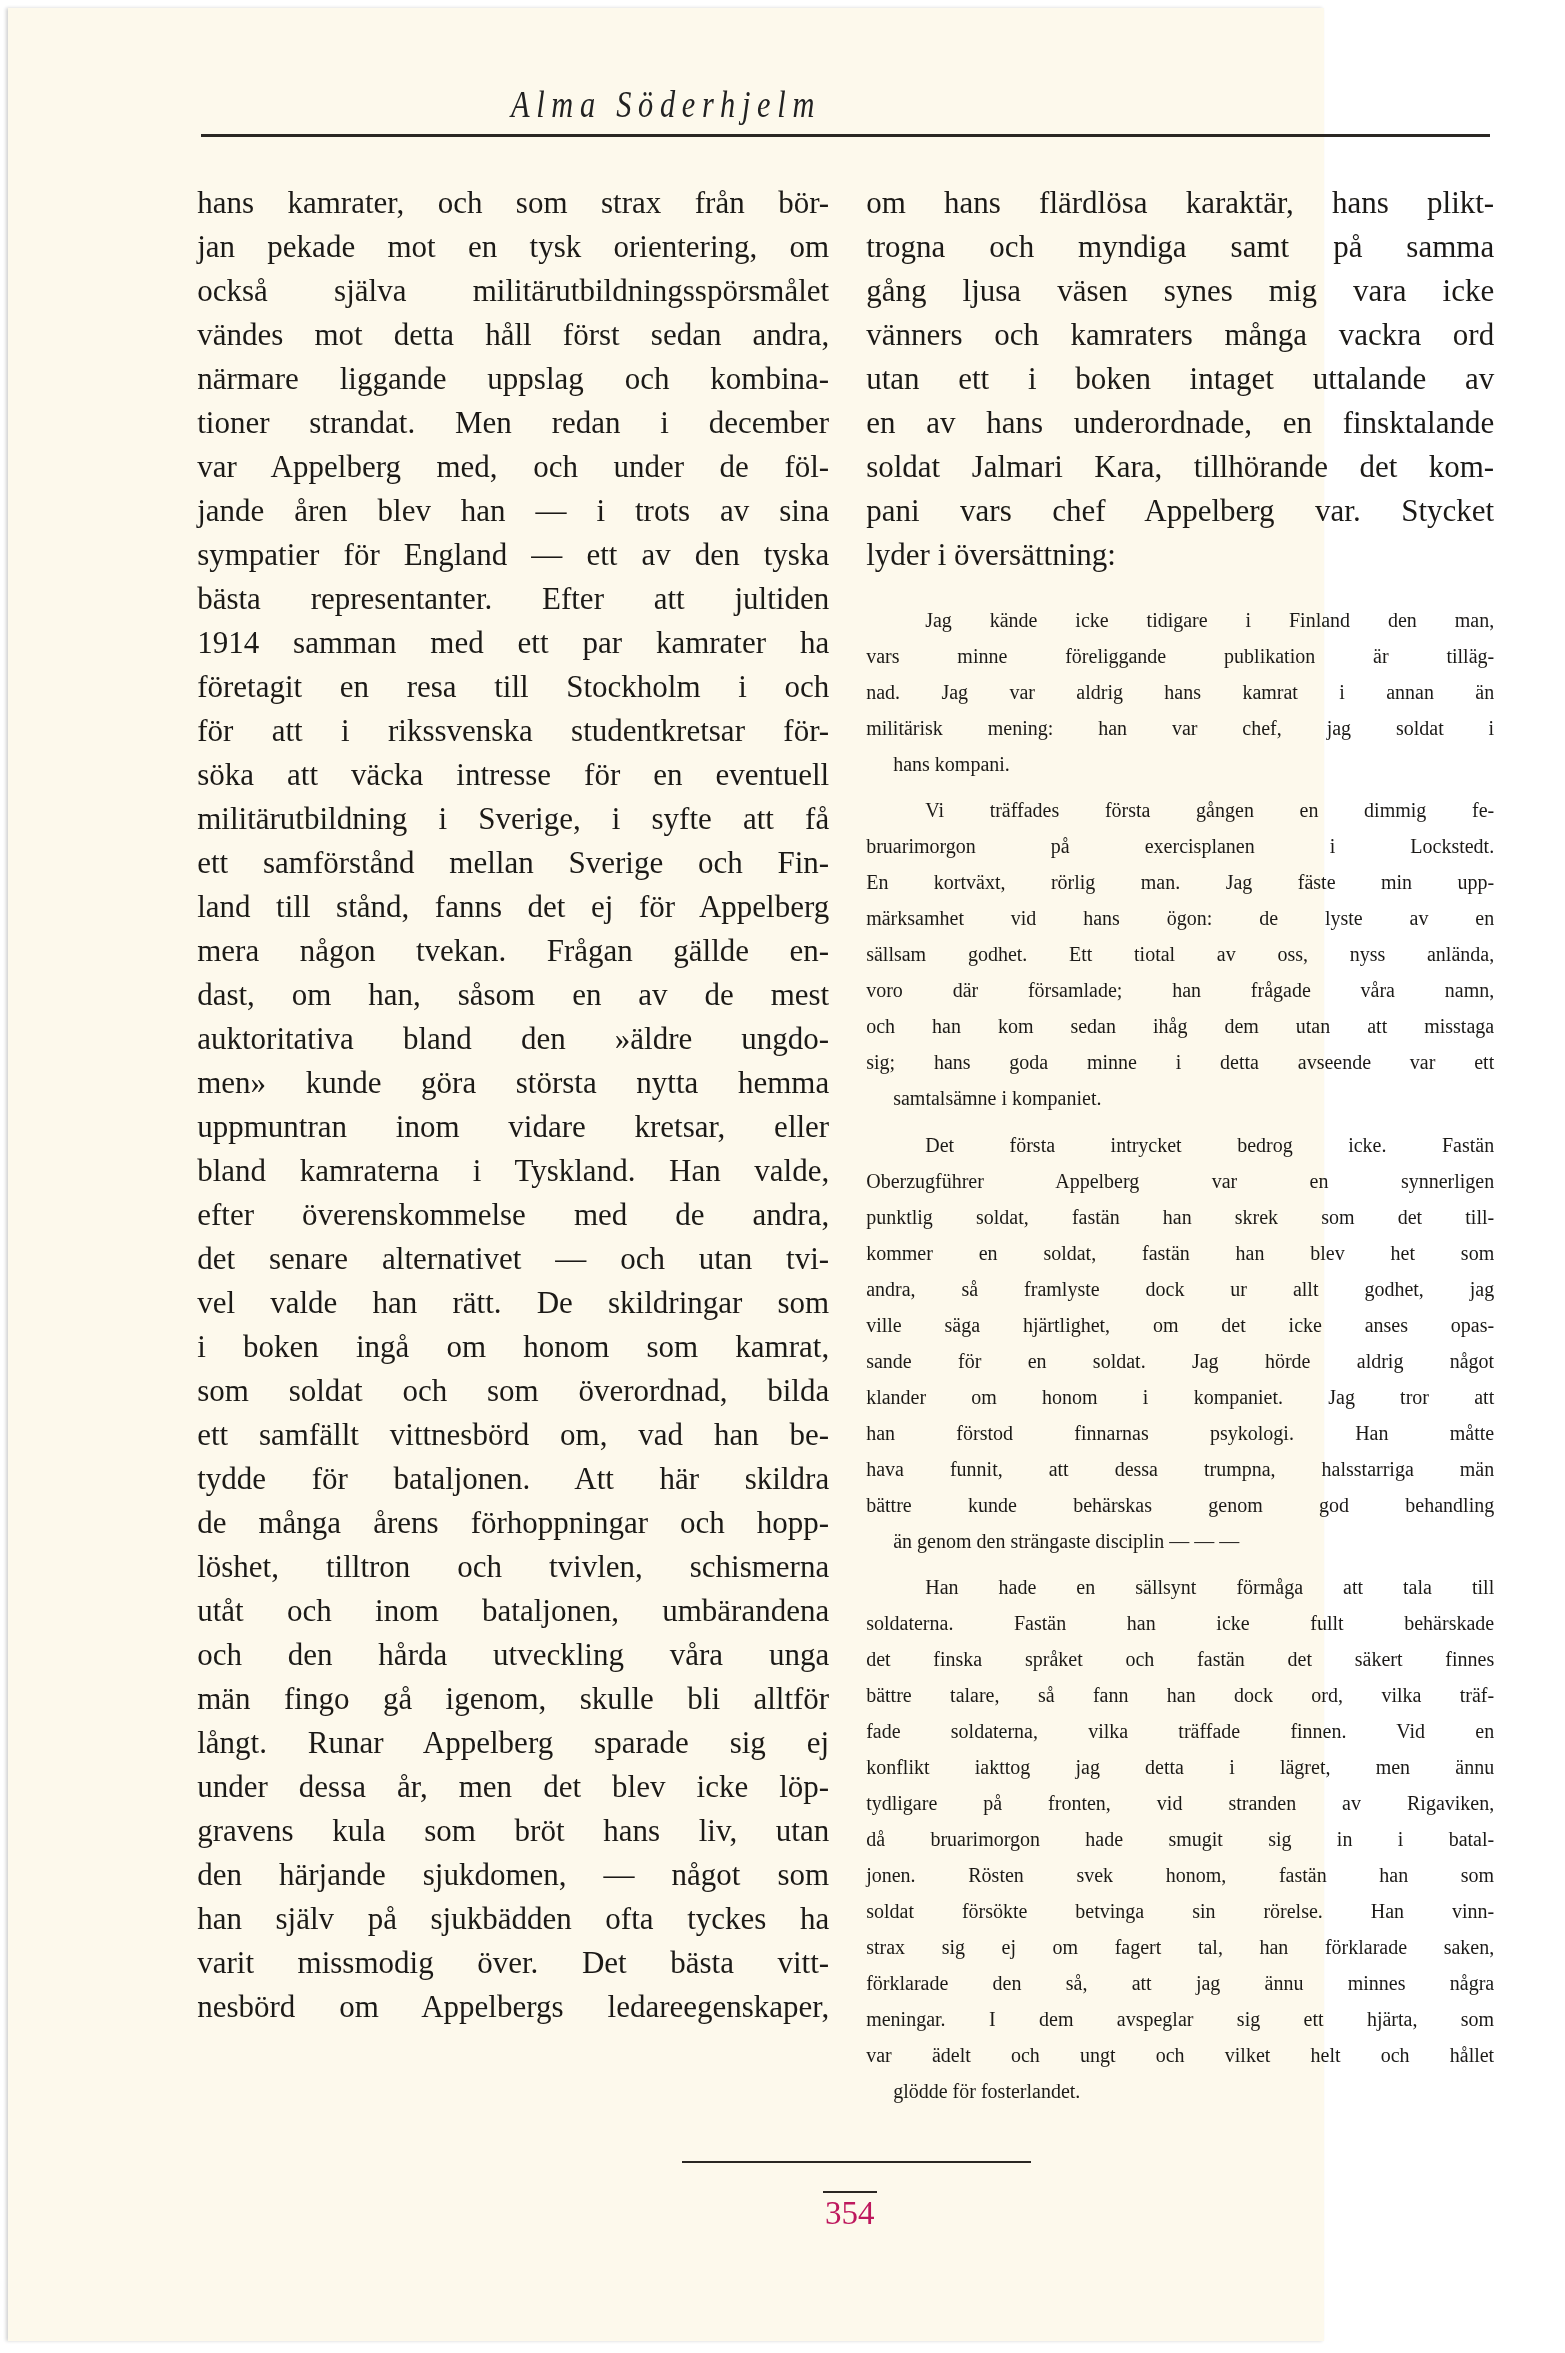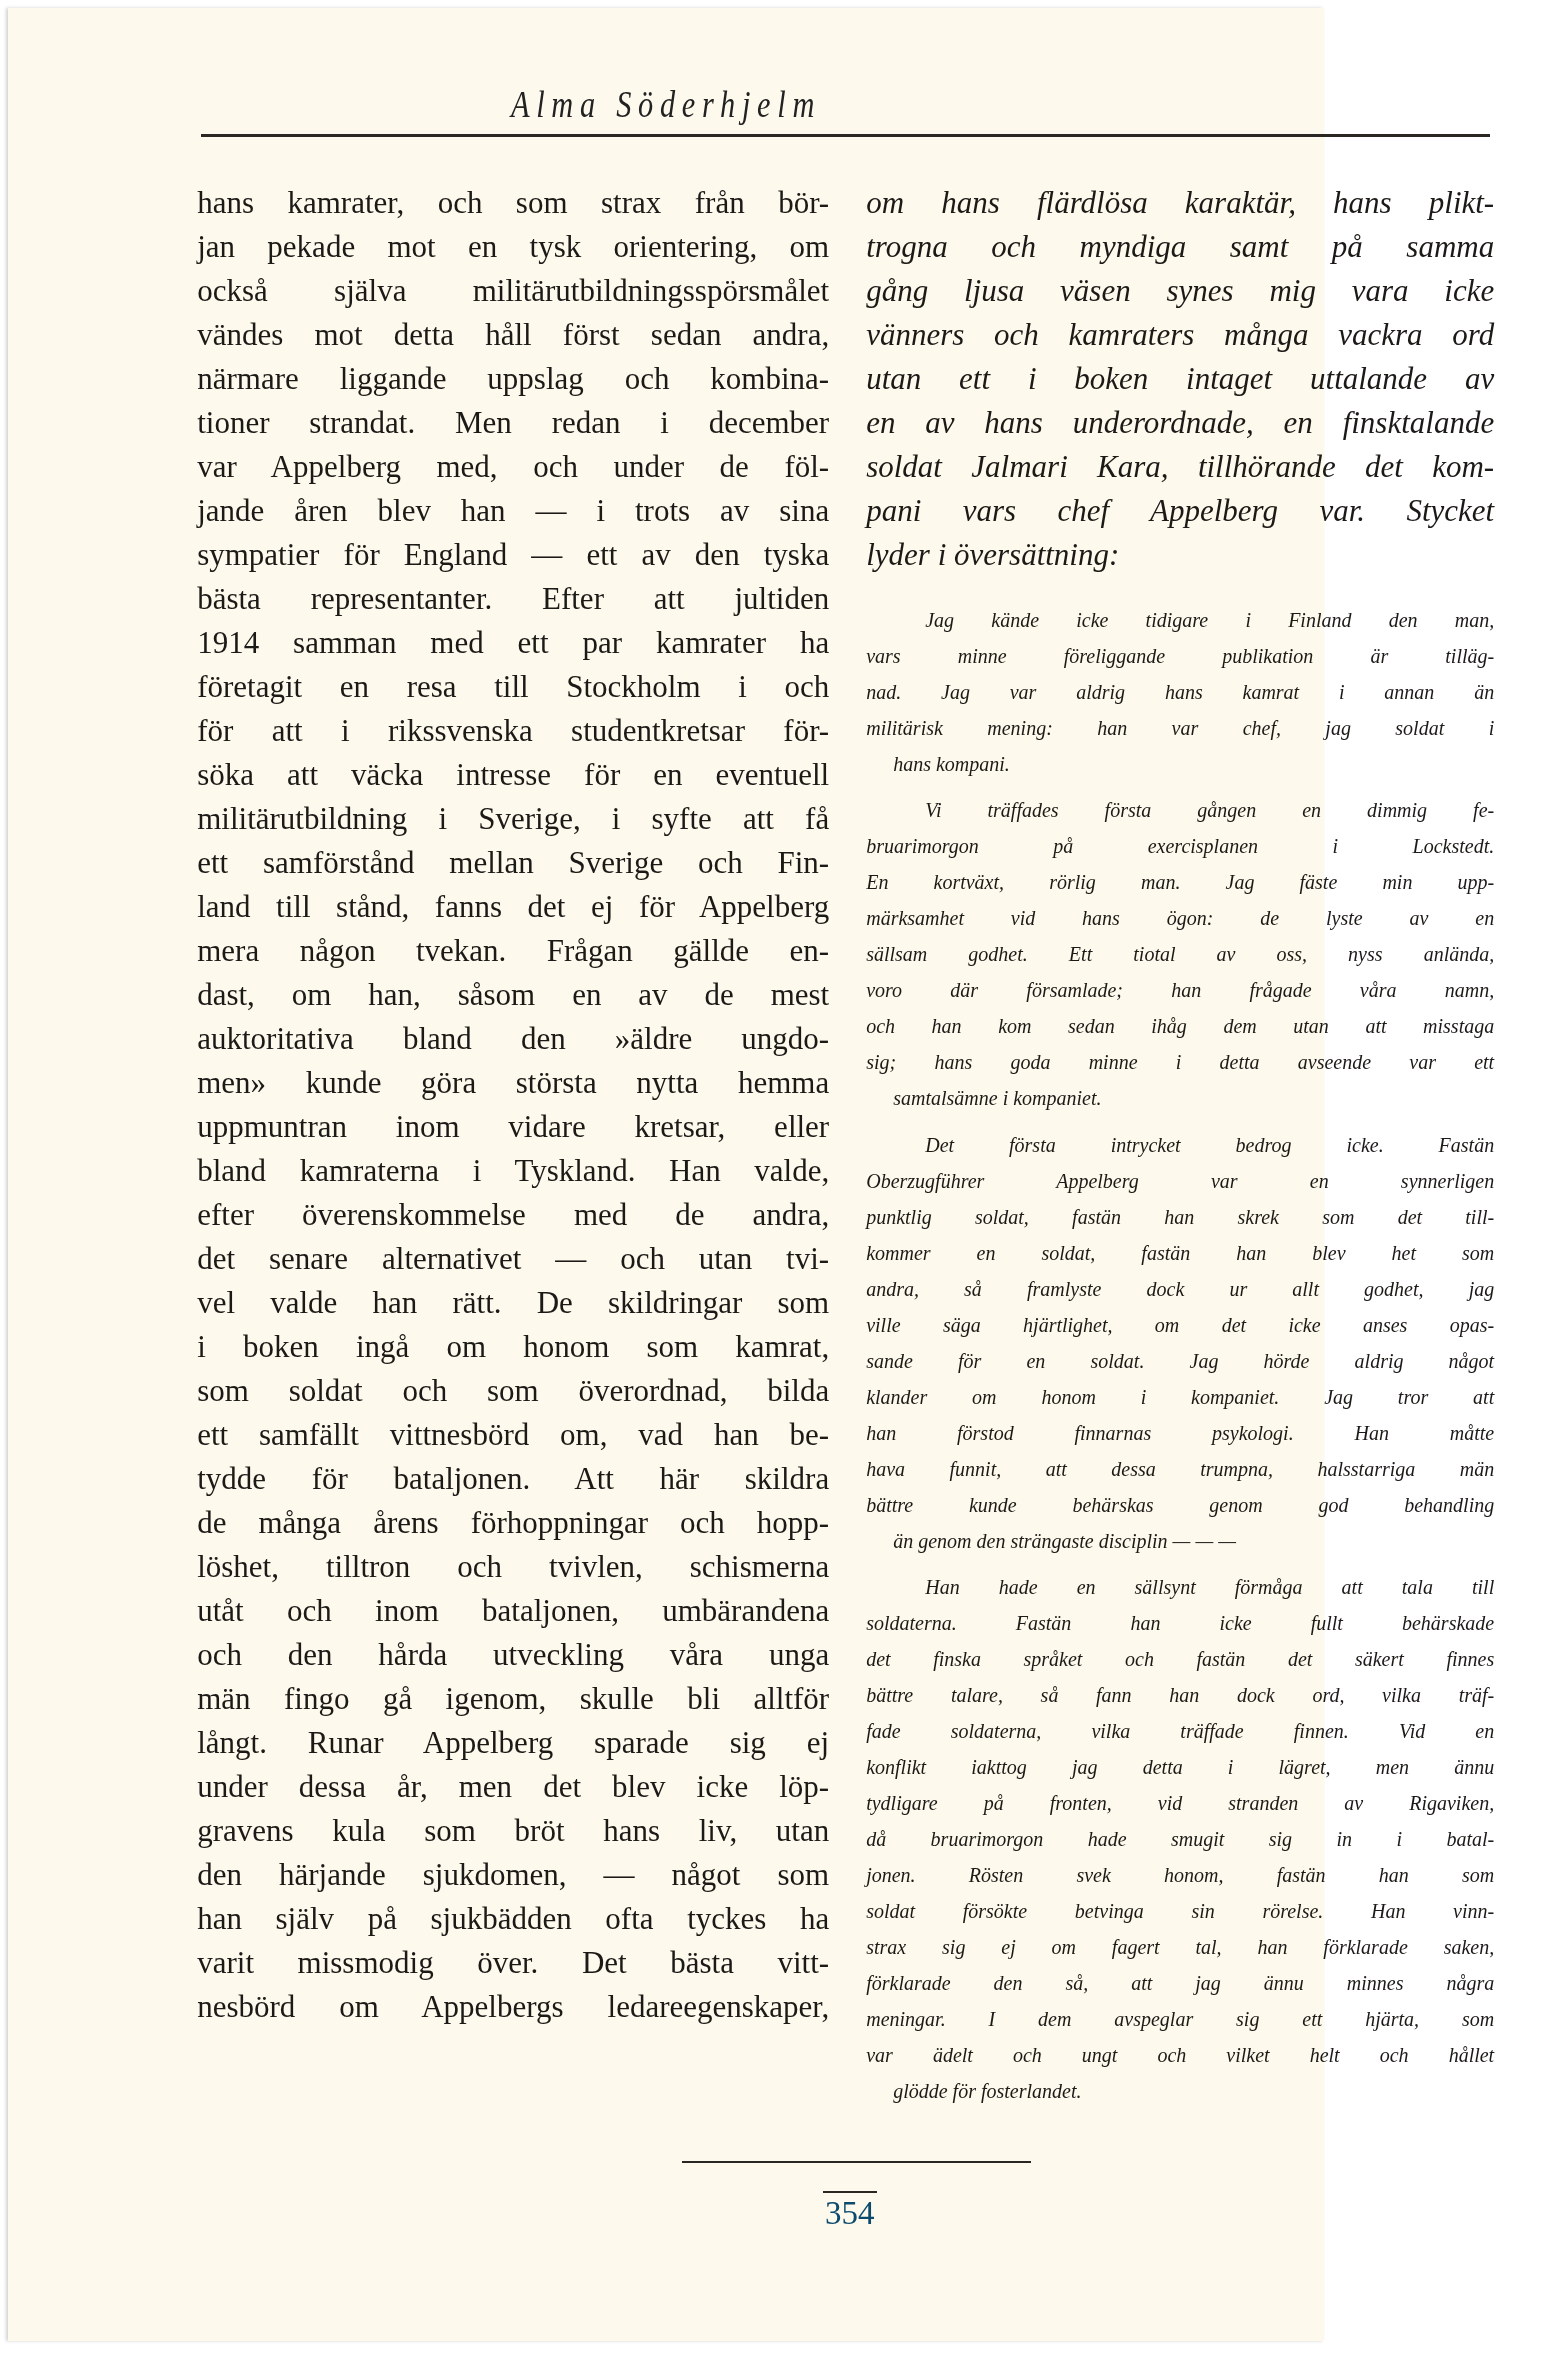--- a/index.html
+++ b/index.html
@@ -21,21 +21,21 @@
   }
   .head-rule {
     position: absolute; left: 193px; width: 1289px; top: 126px; height: 2.4px;
     background: #2a2723;
   }
   .col {
     position: absolute; top: 173px;
     text-align: justify; text-align-last: justify;
   }
   .col-left { left: 189px; width: 632px; }
-  .col-right { left: 858px; width: 628px; font-style: italic; }
+  .col-right { left: 858px; width: 628px; }
   .line {
     display: block; font-size: 31px; line-height: 44px; height: 44px;
     white-space: nowrap; overflow: visible;
     text-align: justify; text-align-last: justify;
   }
   .quote .line {
     font-size: 20px; line-height: 36px; height: 36px;
   }
   .quote .line.last { text-align-last: left; margin-left: 27px; }
   .line.last { text-align-last: left; }
@@ -45,21 +45,21 @@
   .foot-rule {
     position: absolute; left: 674px; width: 349px; top: 2153px; height: 1.6px;
     background: #2a2723;
   }
   .folio-rule {
     position: absolute; left: 815px; width: 54px; top: 2183px; height: 1.6px;
     background: #2a2723;
   }
   .folio {
     position: absolute; left: 782px; width: 119px; top: 2187px; text-align: center;
-    font-size: 33px; color: #0c4a6e;
+    font-size: 33px; color: #be185d;
   }
 </style>
 </head>
 <body>
 
 <div class="page">
   <div class="running-head">Alma Söderhjelm</div>
   <div class="head-rule"></div>
 
   <div class="col col-left" id="left-col">

